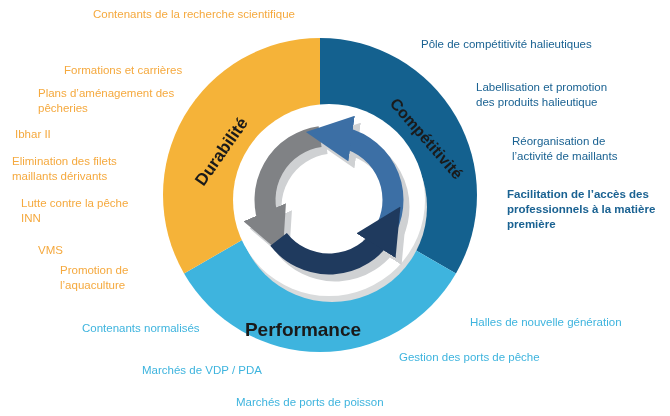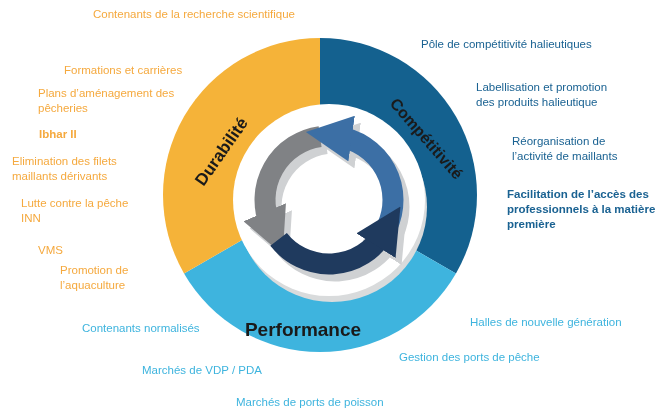--- a/index.html
+++ b/index.html
@@ -65,21 +65,21 @@
   </svg>
 
   <div class="seclabel sec-dur">Durabilité</div>
   <div class="seclabel sec-comp">Compétitivité</div>
   <div class="seclabel sec-perf">Performance</div>
 
   <div class="lbl o" style="left:93px;top:7px;">Contenants de la recherche scientifique</div>
   <div class="lbl o" style="left:64px;top:42px;margin-top:21px;">Formations et carrières</div>
   <div class="lbl o" style="left:38px;top:86px;">Plans d’aménagement des
 pêcheries</div>
-  <div class="lbl o" style="left:39px;top:127px;font-weight:bold;">Ibhar II</div>
+  <div class="lbl o" style="left:15px;top:127px;">Ibhar II</div>
   <div class="lbl o" style="left:12px;top:154px;">Elimination des filets
 maillants dérivants</div>
   <div class="lbl o" style="left:21px;top:196px;">Lutte contre la pêche
 INN</div>
   <div class="lbl o" style="left:38px;top:243px;">VMS</div>
   <div class="lbl o" style="left:60px;top:263px;">Promotion de
 l’aquaculture</div>
 
   <div class="lbl db" style="left:476px;top:80px;">Labellisation et promotion
 des produits halieutique</div>

